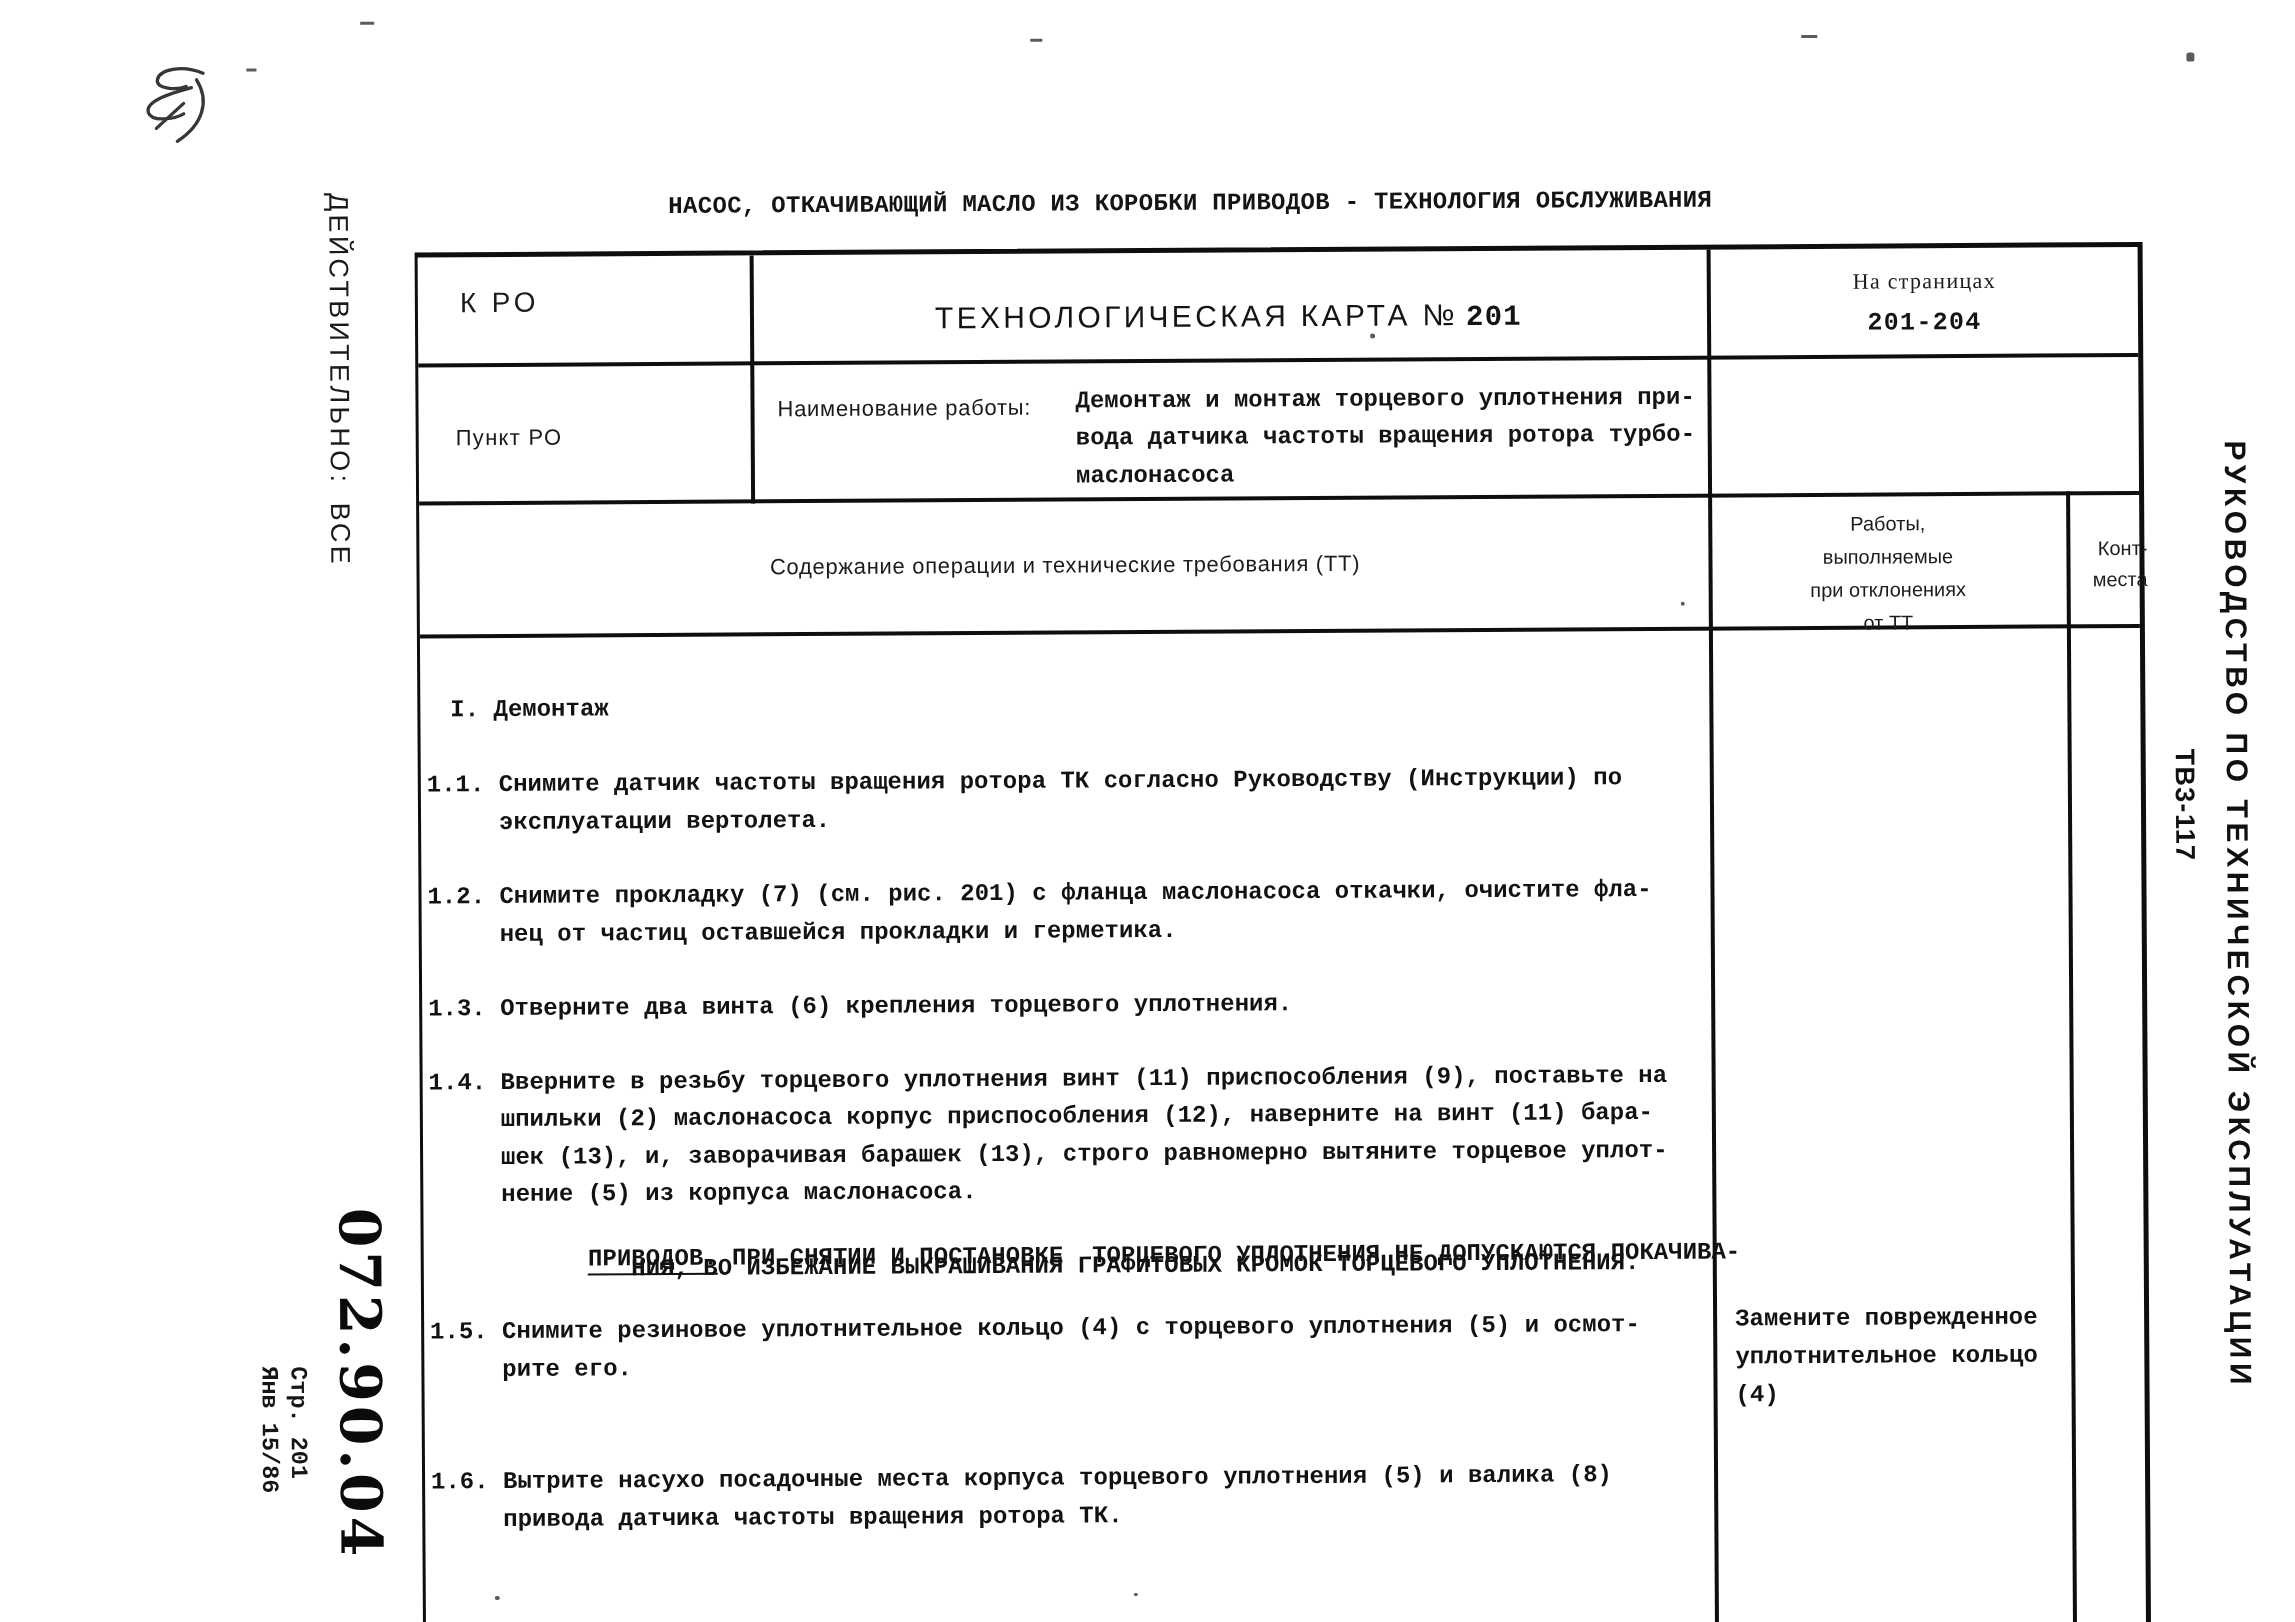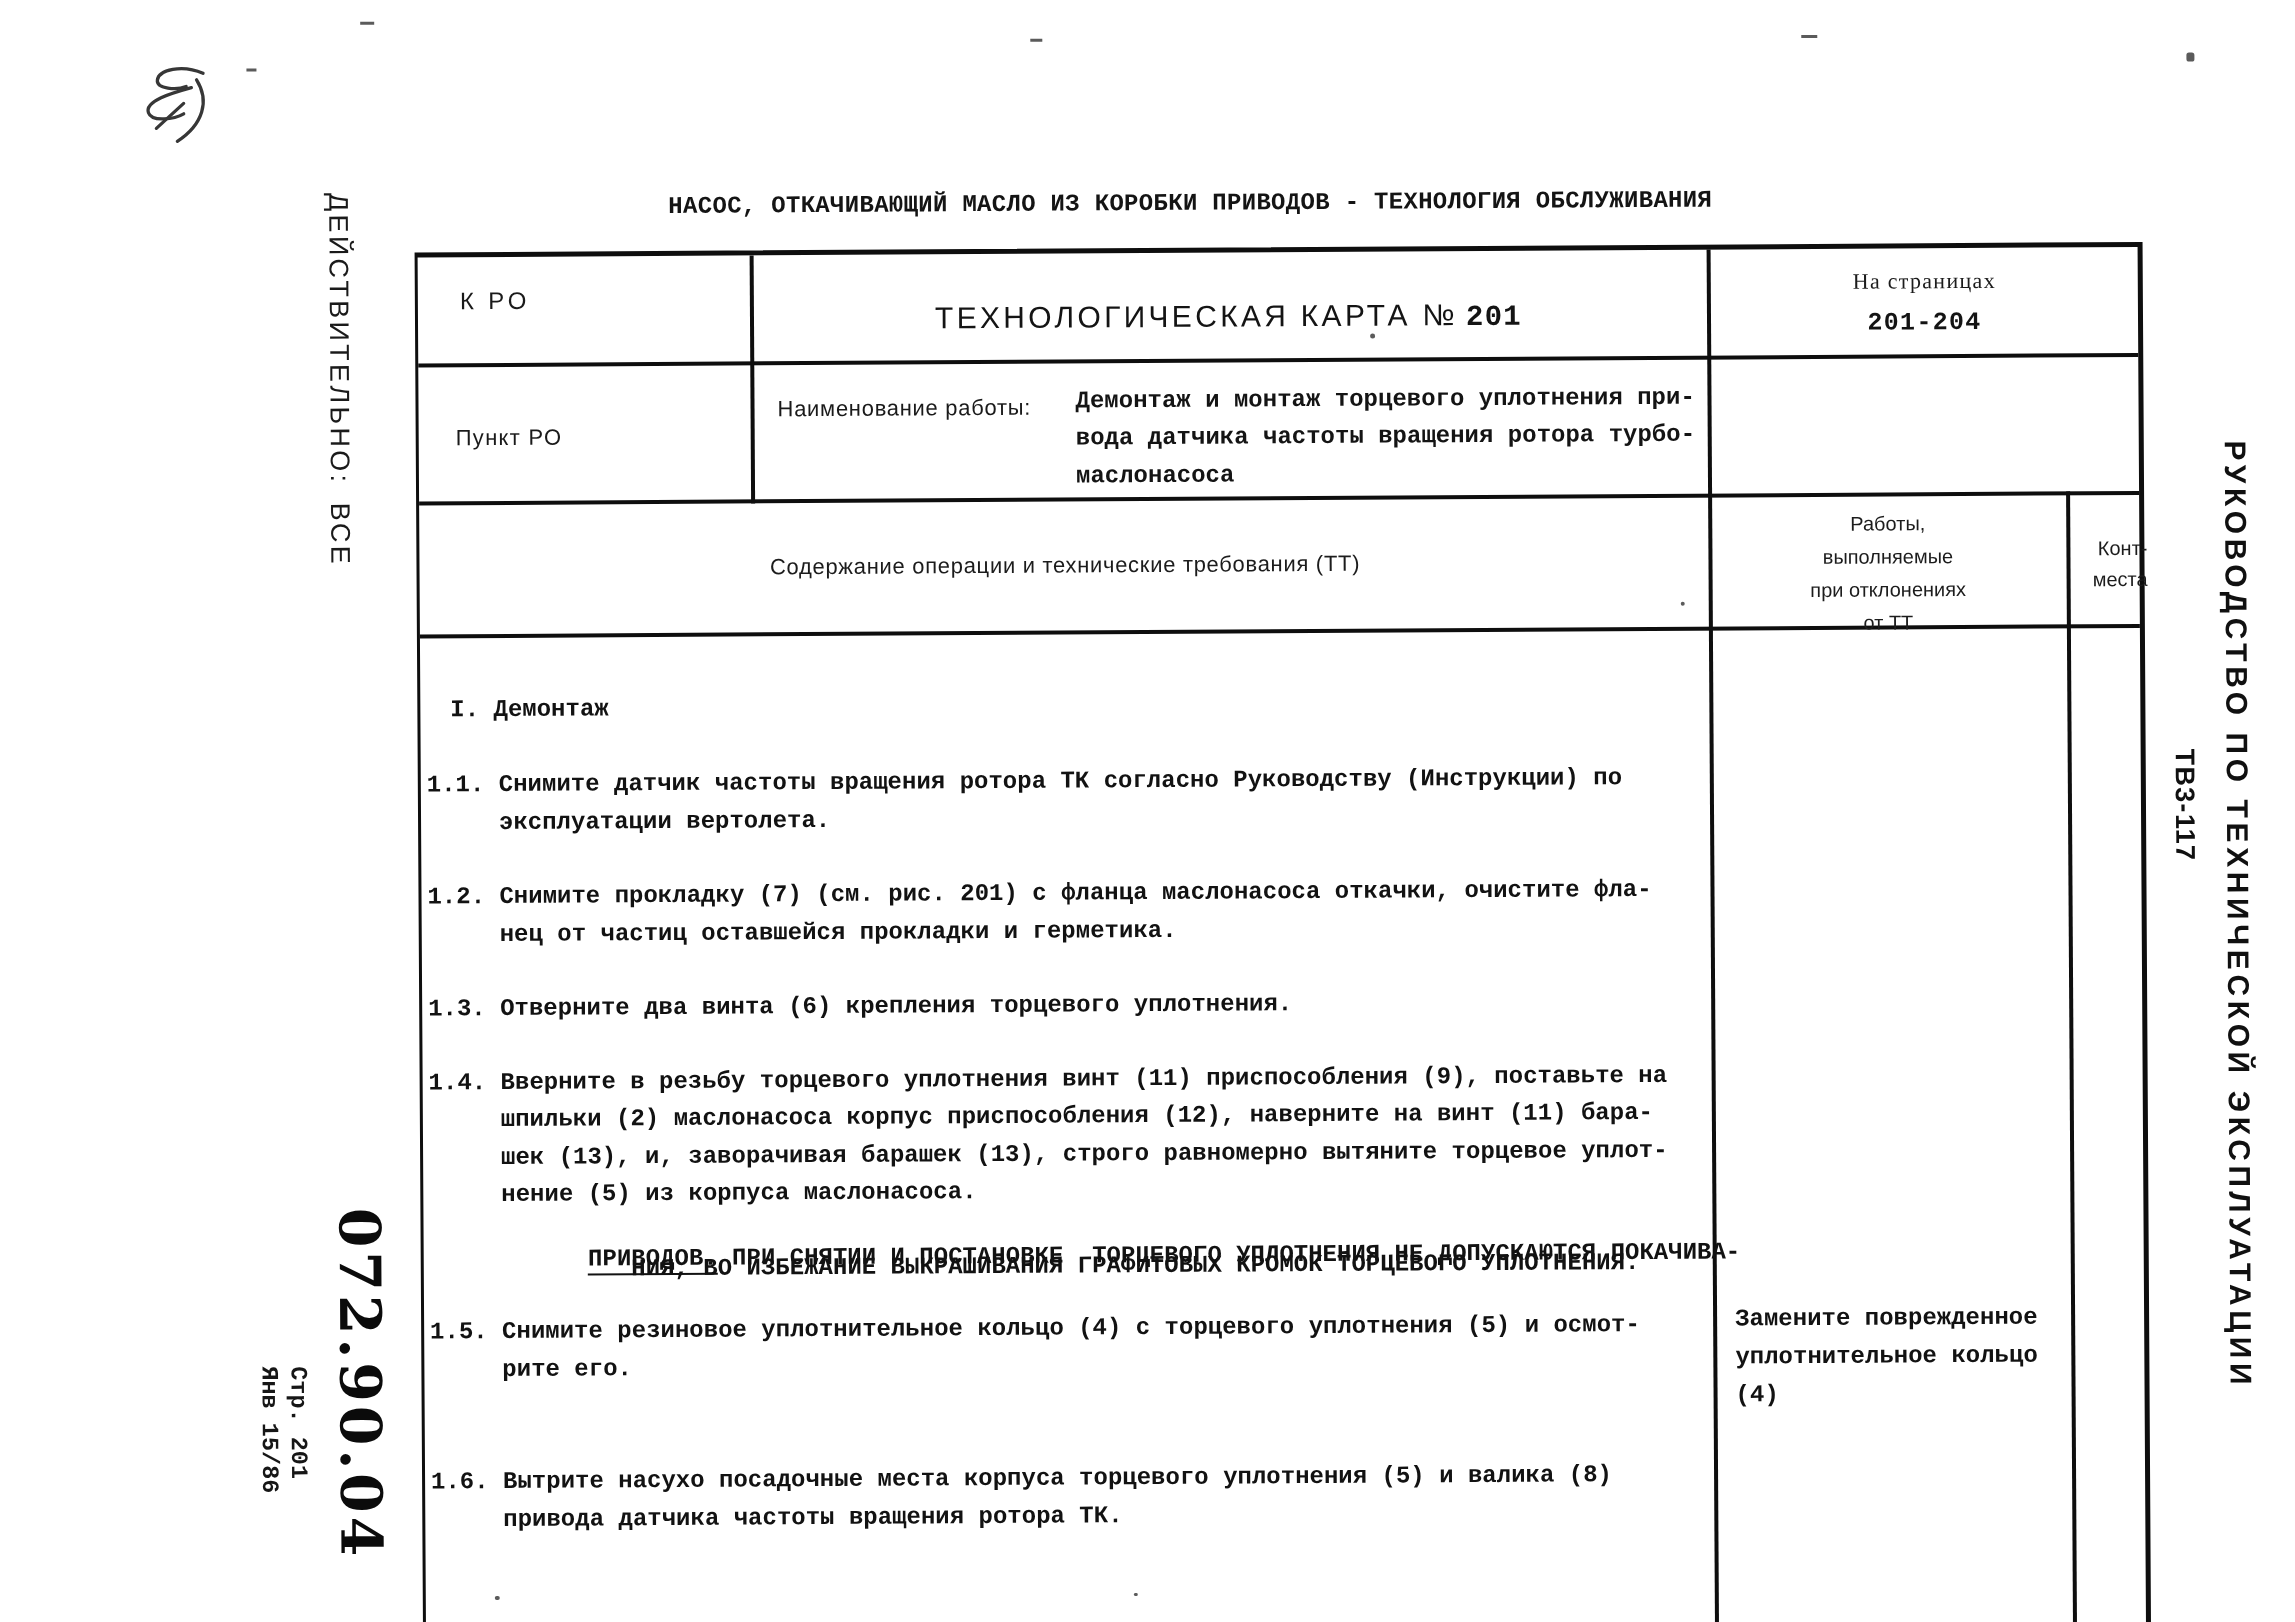--- a/index.html
+++ b/index.html
@@ -35,21 +35,21 @@
   .table{
     position:absolute;left:418px;top:248px;width:1728px;height:1415px;
     box-sizing:border-box;
     border-top:5.9px solid #0e0e0e;
     border-left:3.9px solid #0e0e0e;
     border-right:5.9px solid #0e0e0e;
     border-bottom:10.4px solid #0e0e0e;
   }
   .hline{position:absolute;left:0;right:0;height:3.9px;background:#0e0e0e;}
   .vline{position:absolute;width:3.9px;background:#0e0e0e;}
-  .cellab{position:absolute;font-size:24px;letter-spacing:3.9px;color:#1a1a1a;}
+  .cellab{position:absolute;font-size:28px;letter-spacing:3.9px;color:#1a1a1a;}
   .cardtitle{
     position:absolute;left:332px;top:47px;width:957px;text-align:center;
     font-size:30px;letter-spacing:3.3px;color:#141414;white-space:nowrap;
   }
   .cardnum{font-family:"Liberation Mono","DejaVu Sans Mono",monospace;font-size:29px;font-weight:bold;letter-spacing:1.3px;margin-left:8px;}
   .pageslab{position:absolute;left:1289px;top:19.6px;width:435px;text-align:center;
     font-family:"Liberation Serif",serif;font-size:22px;letter-spacing:1.3px;color:#1c1c1c;}
   .pagesrange{position:absolute;left:1289px;top:60px;width:435px;text-align:center;
     font-size:25px;font-weight:bold;letter-spacing:1.3px;color:#141414;}
   .worklab{position:absolute;left:359px;top:141px;font-size:22px;letter-spacing:0.7px;color:#1a1a1a;}

